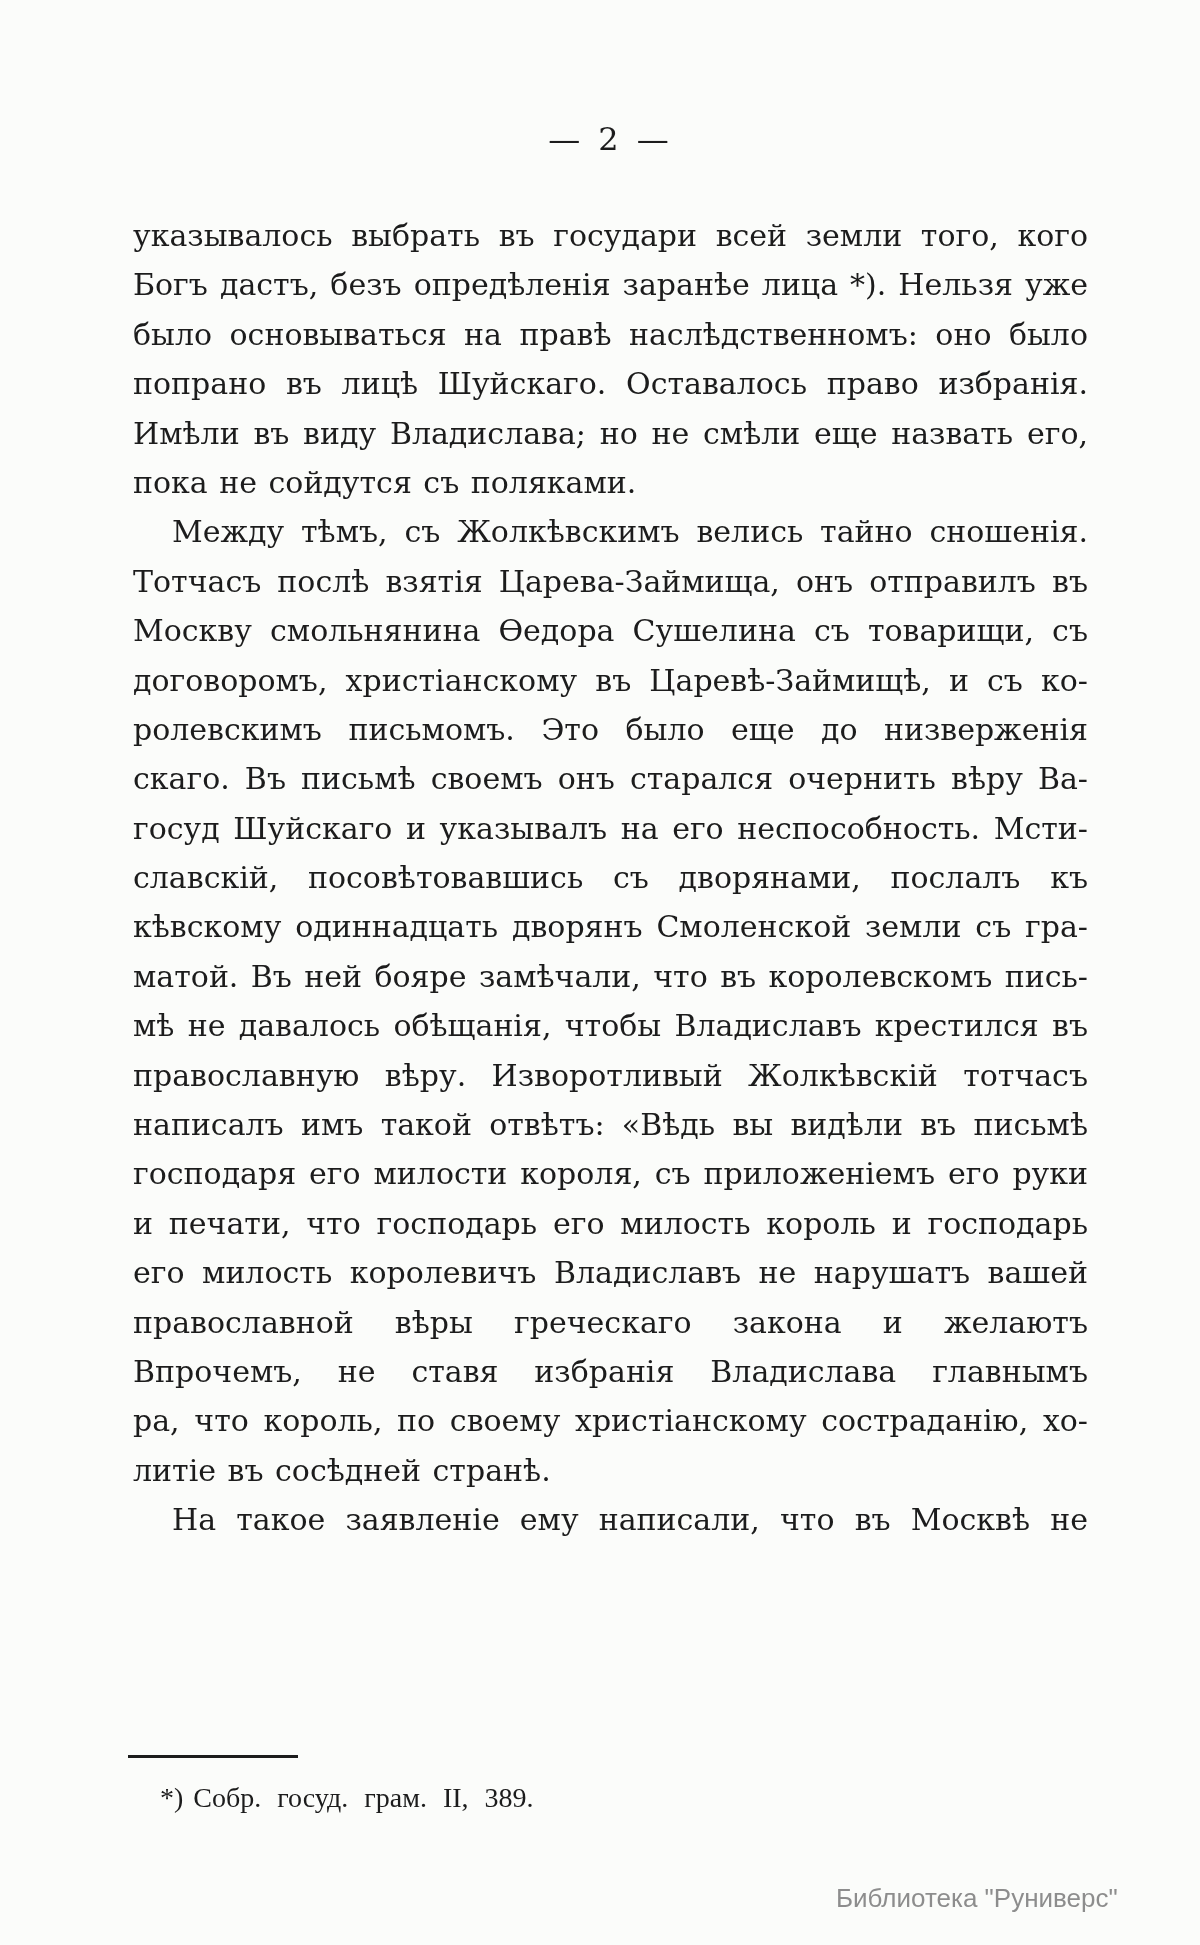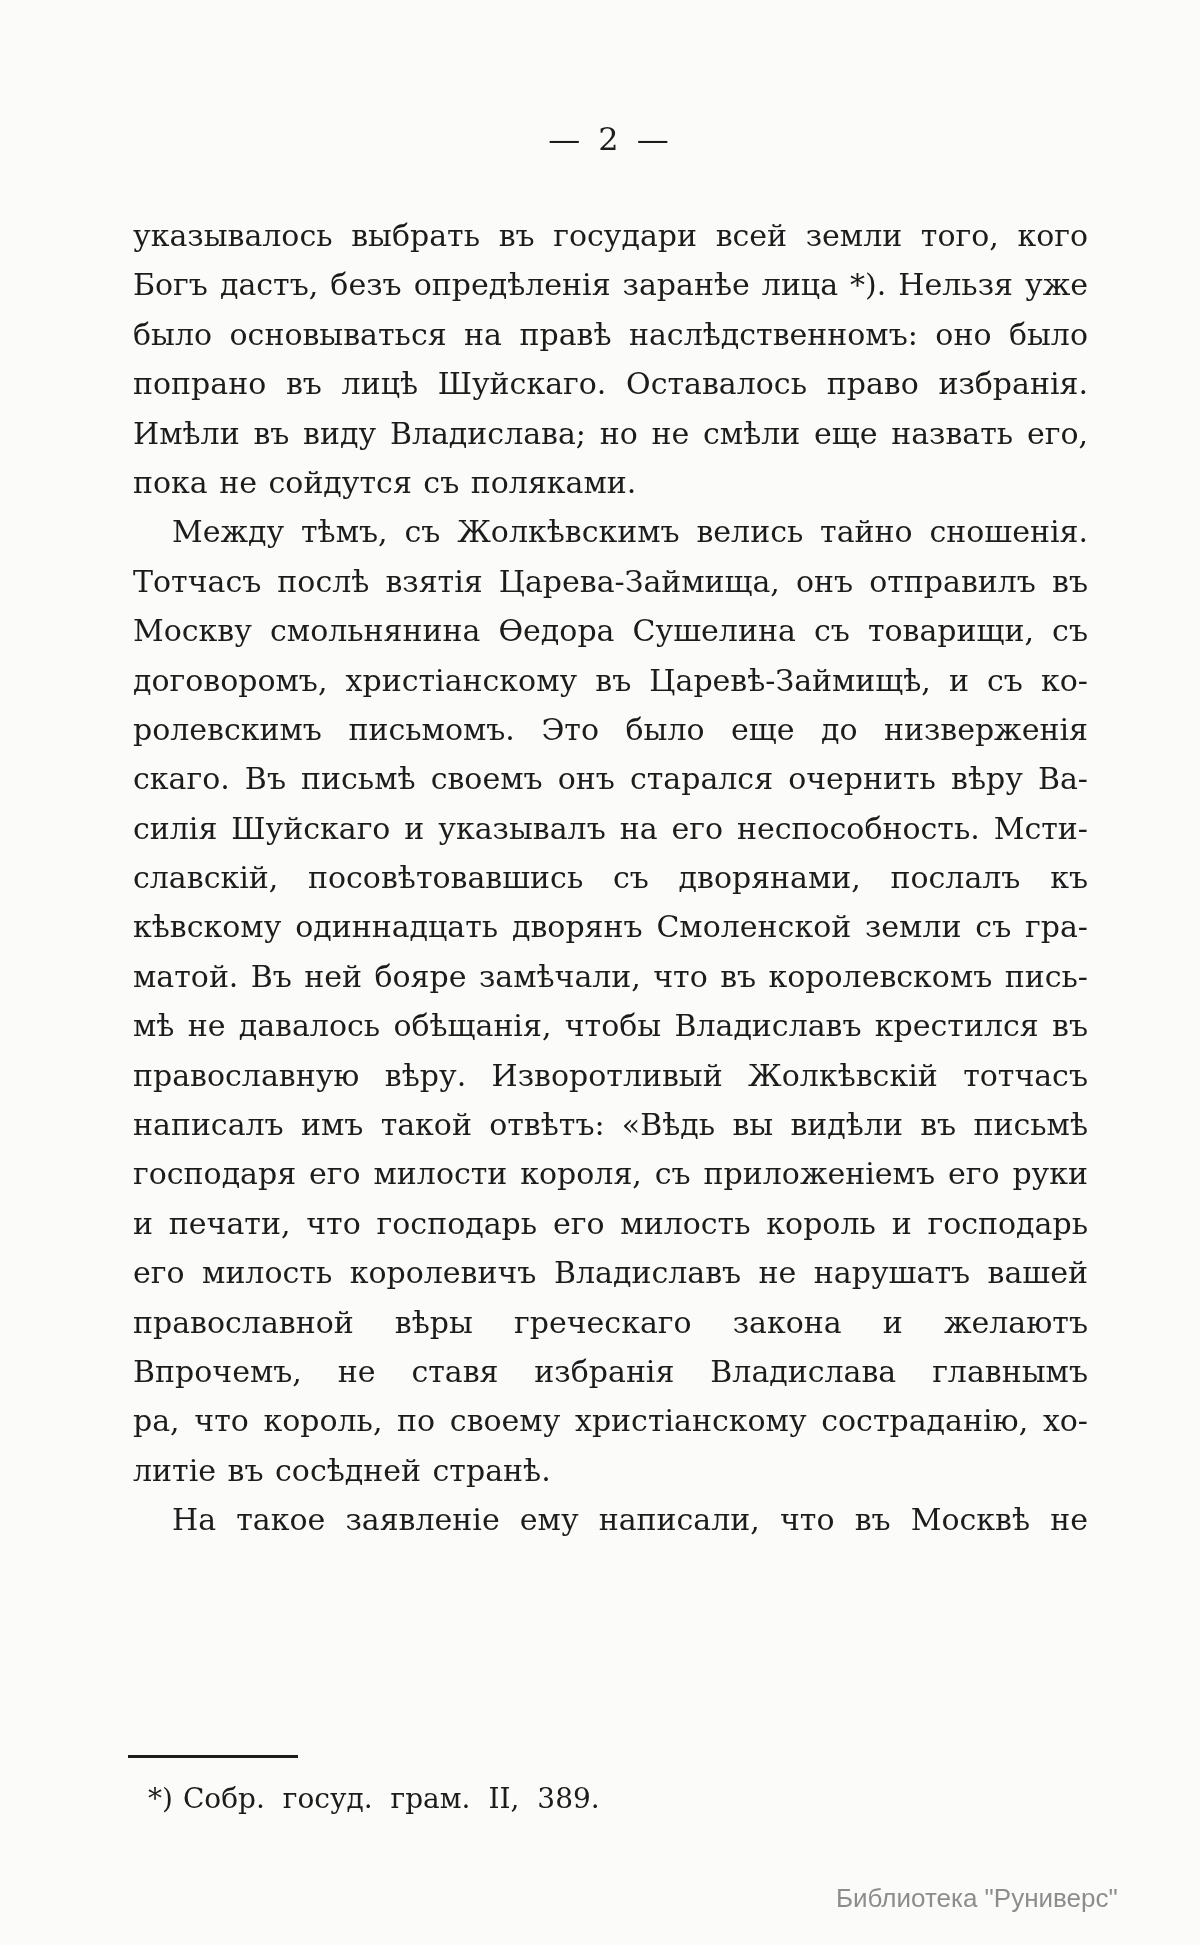--- a/index.html
+++ b/index.html
@@ -45,25 +45,26 @@
   .footnote-rule {
     position: absolute;
     left: 128px;
     top: 1755px;
     width: 170px;
     height: 3px;
     background: var(--ink, #1c1c1c);
   }
   .footnote {
     position: absolute;
-    left: 148px;
+    left: 160px;
     top: 1782px;
     font-size: 28px;
     word-spacing: 9px;
     white-space: nowrap;
+    font-family: Liberation Serif, serif;
   }
   .footnote .marker { margin-right: 10px; }
   .watermark {
     position: absolute;
     left: 836px;
     top: 1883px;
     font-family: "Liberation Sans", sans-serif;
     font-size: 26px;
     color: var(--watermark, #8d8d8d);
     white-space: nowrap;
@@ -81,21 +82,21 @@
       <div class="line">было основываться на правѣ наслѣдственномъ: оно было</div>
       <div class="line">попрано въ лицѣ Шуйскаго. Оставалось право избранія.</div>
       <div class="line">Имѣли въ виду Владислава; но не смѣли еще назвать его,</div>
       <div class="line endline">пока не сойдутся съ поляками.</div>
       <div class="line indent">Между тѣмъ, съ Жолкѣвскимъ велись тайно сношенія.</div>
       <div class="line">Тотчасъ послѣ взятія Царева-Займища, онъ отправилъ въ</div>
       <div class="line">Москву смольнянина Ѳедора Сушелина съ товарищи, съ</div>
       <div class="line">договоромъ, христіанскому въ Царевѣ-Займищѣ, и съ ко-</div>
       <div class="line">ролевскимъ письмомъ. Это было еще до низверженія Шуй-</div>
       <div class="line">скаго. Въ письмѣ своемъ онъ старался очернить вѣру Ва-</div>
-      <div class="line">силія Шуйскаго и указывалъ на его неспособность. Мсти-</div>
+      <div class="line">госуд Шуйскаго и указывалъ на его неспособность. Мсти-</div>
       <div class="line">славскій, посовѣтовавшись съ дворянами, послалъ къ Жол-</div>
       <div class="line">кѣвскому одиннадцать дворянъ Смоленской земли съ гра-</div>
       <div class="line">матой. Въ ней бояре замѣчали, что въ королевскомъ пись-</div>
       <div class="line">мѣ не давалось обѣщанія, чтобы Владиславъ крестился въ</div>
       <div class="line">православную вѣру. Изворотливый Жолкѣвскій тотчасъ же</div>
       <div class="line">написалъ имъ такой отвѣтъ: «Вѣдь вы видѣли въ письмѣ</div>
       <div class="line">господаря его милости короля, съ приложеніемъ его руки</div>
       <div class="line">и печати, что господарь его милость король и господарь</div>
       <div class="line">его милость королевичъ Владиславъ не нарушатъ вашей</div>
       <div class="line">православной вѣры греческаго закона и желаютъ сохранять</div>

